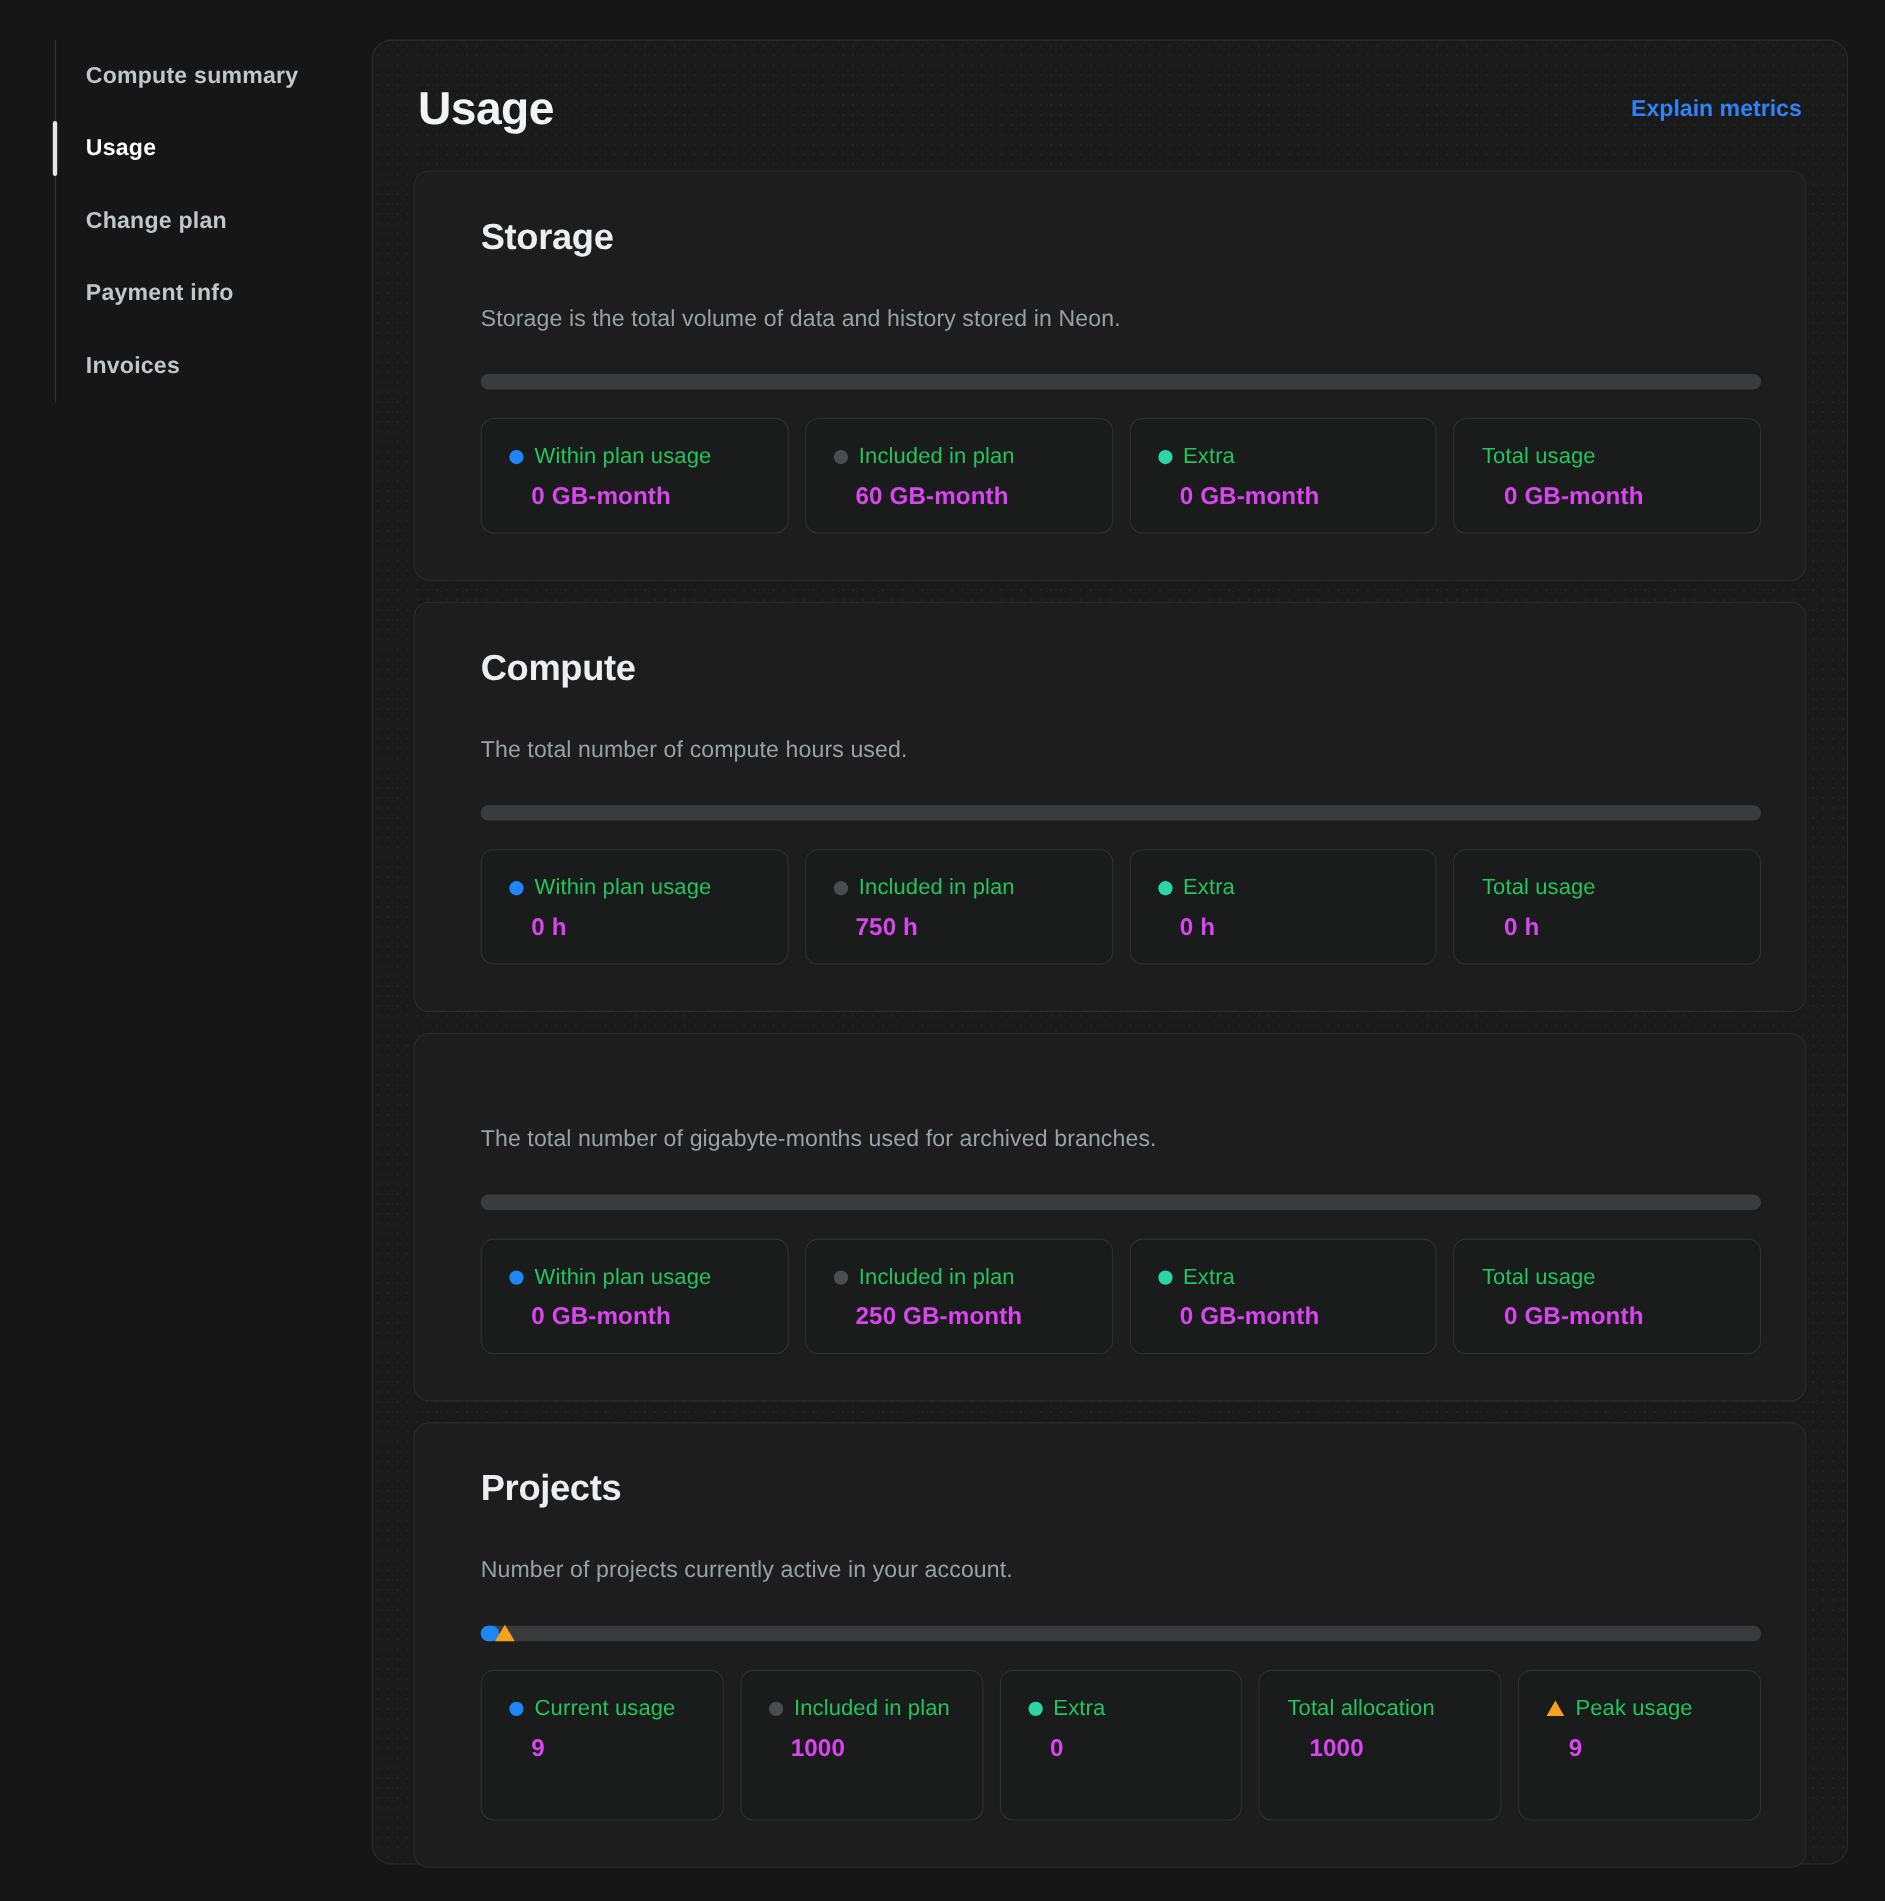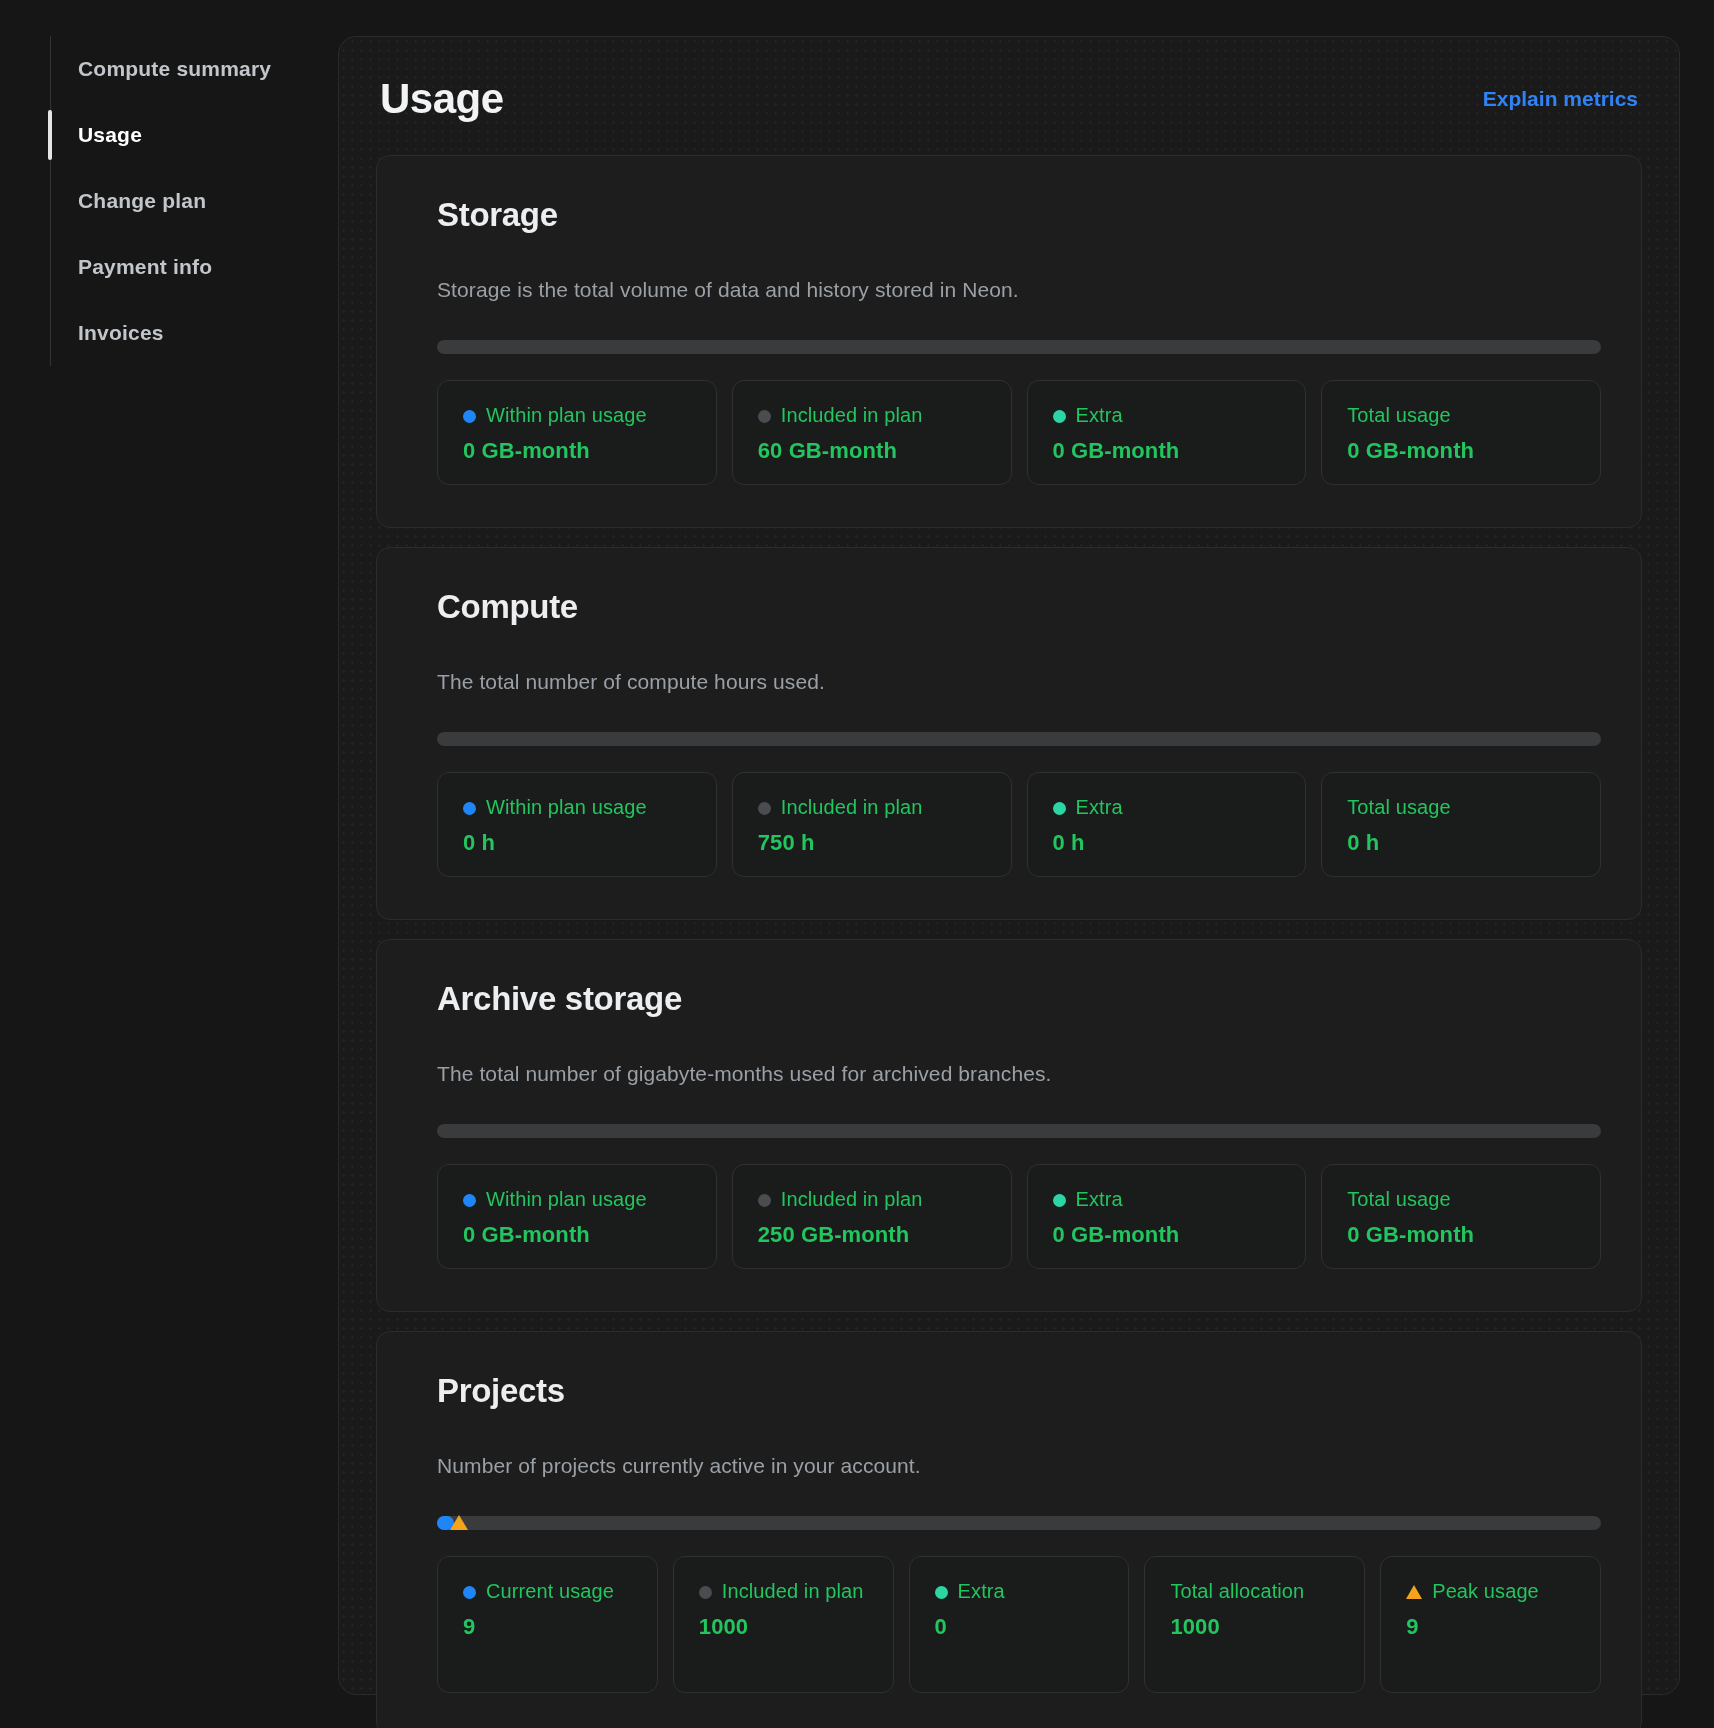--- a/index.html
+++ b/index.html
@@ -156,22 +156,23 @@
     background:transparent;
     border-left:8px solid transparent;
     border-right:8px solid transparent;
     border-bottom:14px solid var(--orange,#f5a31c);
     vertical-align:-1px;
   }
   .stat-value {
     margin-top:9px;
     font-size:22px;
     font-weight:600;
-    color:#22c55e;
+    color:#d946ef;
     letter-spacing:.1px;
+    margin-left:20px;
   }
 </style>
 </head>
 <body>
 
 <aside class="sidebar">
   <nav class="sidebar-nav">
       <div class="sidebar-item">
     <span>Compute summary</span>
   </div>
@@ -274,21 +275,20 @@
     <div class="stat-label-row">
       <span class="stat-label">
         <span>Total usage</span>
       </span>
     </div>
     <div class="stat-value">0 h</div>
   </div>
         </div>
   </section>
       <section class="section">
-    <h2 class="section-title">Archive storage</h2>
     <p class="section-desc">The total number of gigabyte-months used for archived branches.</p>
     <div class="bar-track">
       
       
     </div>
     <div class="stat-cards cols-4">
           <div class="stat-card">
     <div class="stat-label-row">
       <span class="stat-label">
         <span class="dot dot-blue"></span><span>Within plan usage</span>

